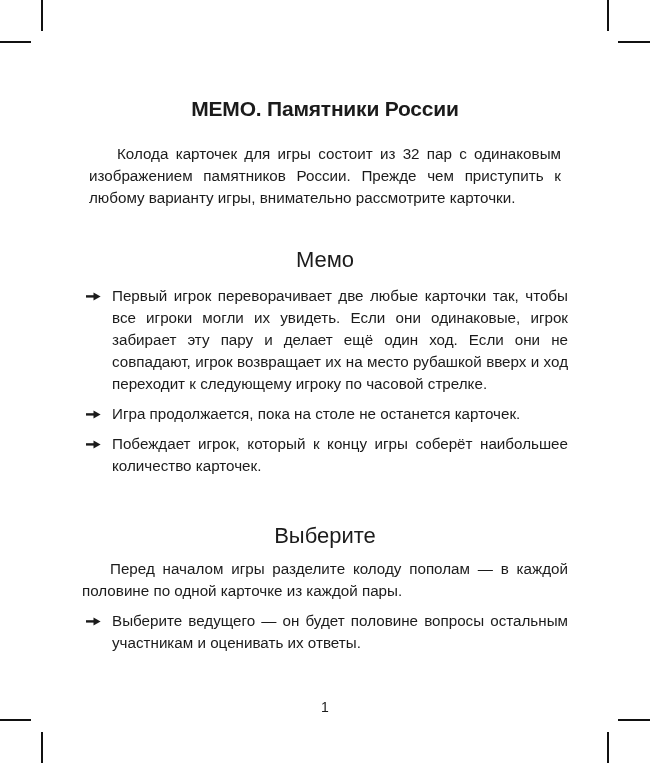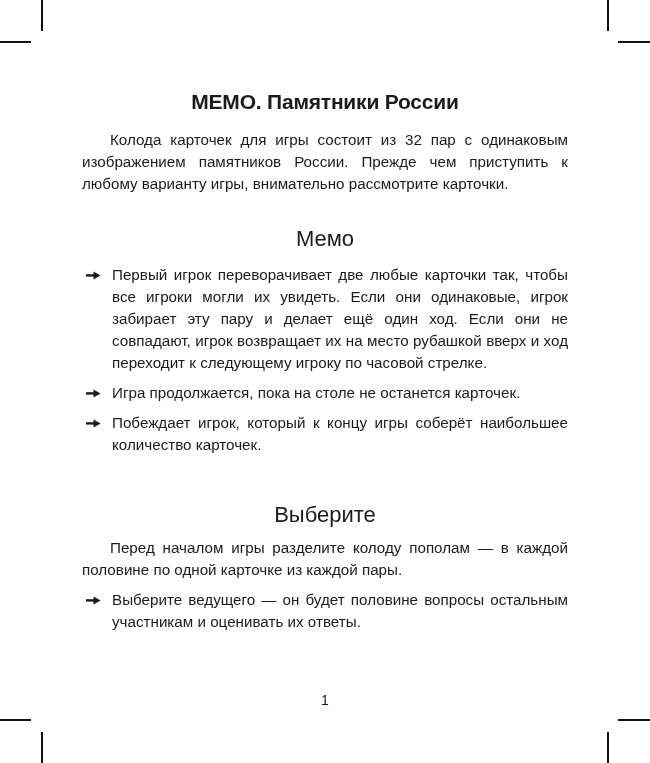--- a/index.html
+++ b/index.html
@@ -31,37 +31,37 @@
   .crop-tr-h { left: 618px; top: 41px;   width: 32px;  }
   .crop-bl-h { left: 0px;   top: 719px;  width: 31px;  }
   .crop-bl-v { left: 41px;  top: 732px;  height: 31px; }
   .crop-br-h { left: 618px; top: 719px;  width: 32px;  }
   .crop-br-v { left: 607px; top: 732px;  height: 31px; }
 
   
   .page {
     position: absolute;
     left: 82px;
-    top: 9px;
+    top: 16px;
     width: 486px;
     height: 618px;
   }
 
   .doc-title {
     text-align: center;
     font-size: 21px;
     font-weight: bold;
     letter-spacing: -0.2px;
     margin: 0;
     padding-top: 80px;
     line-height: 26px;
   }
 
   .intro {
-    margin: 0;
+    margin: 7px;
     padding-top: 14px;
     font-size: 15.2px;
     line-height: 22px;
     text-align: justify;
     text-indent: 28px;
     hyphens: none;
   }
 
   .section-heading {
     text-align: center;

